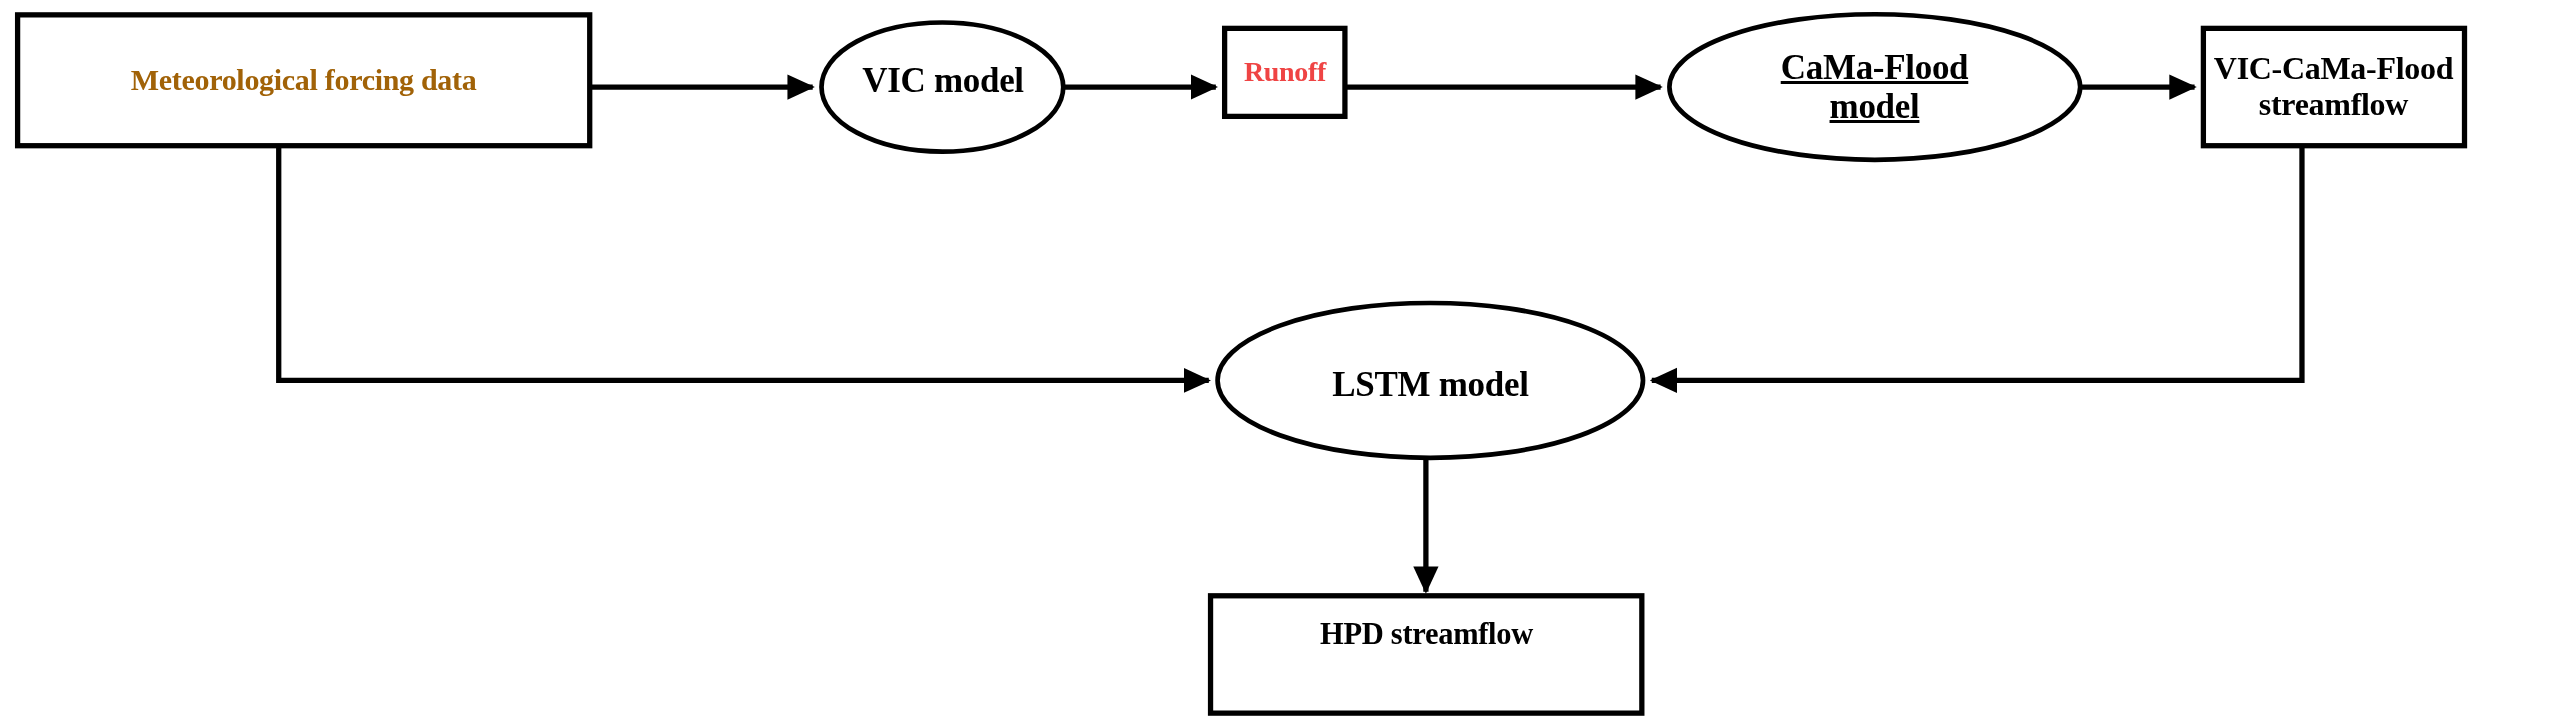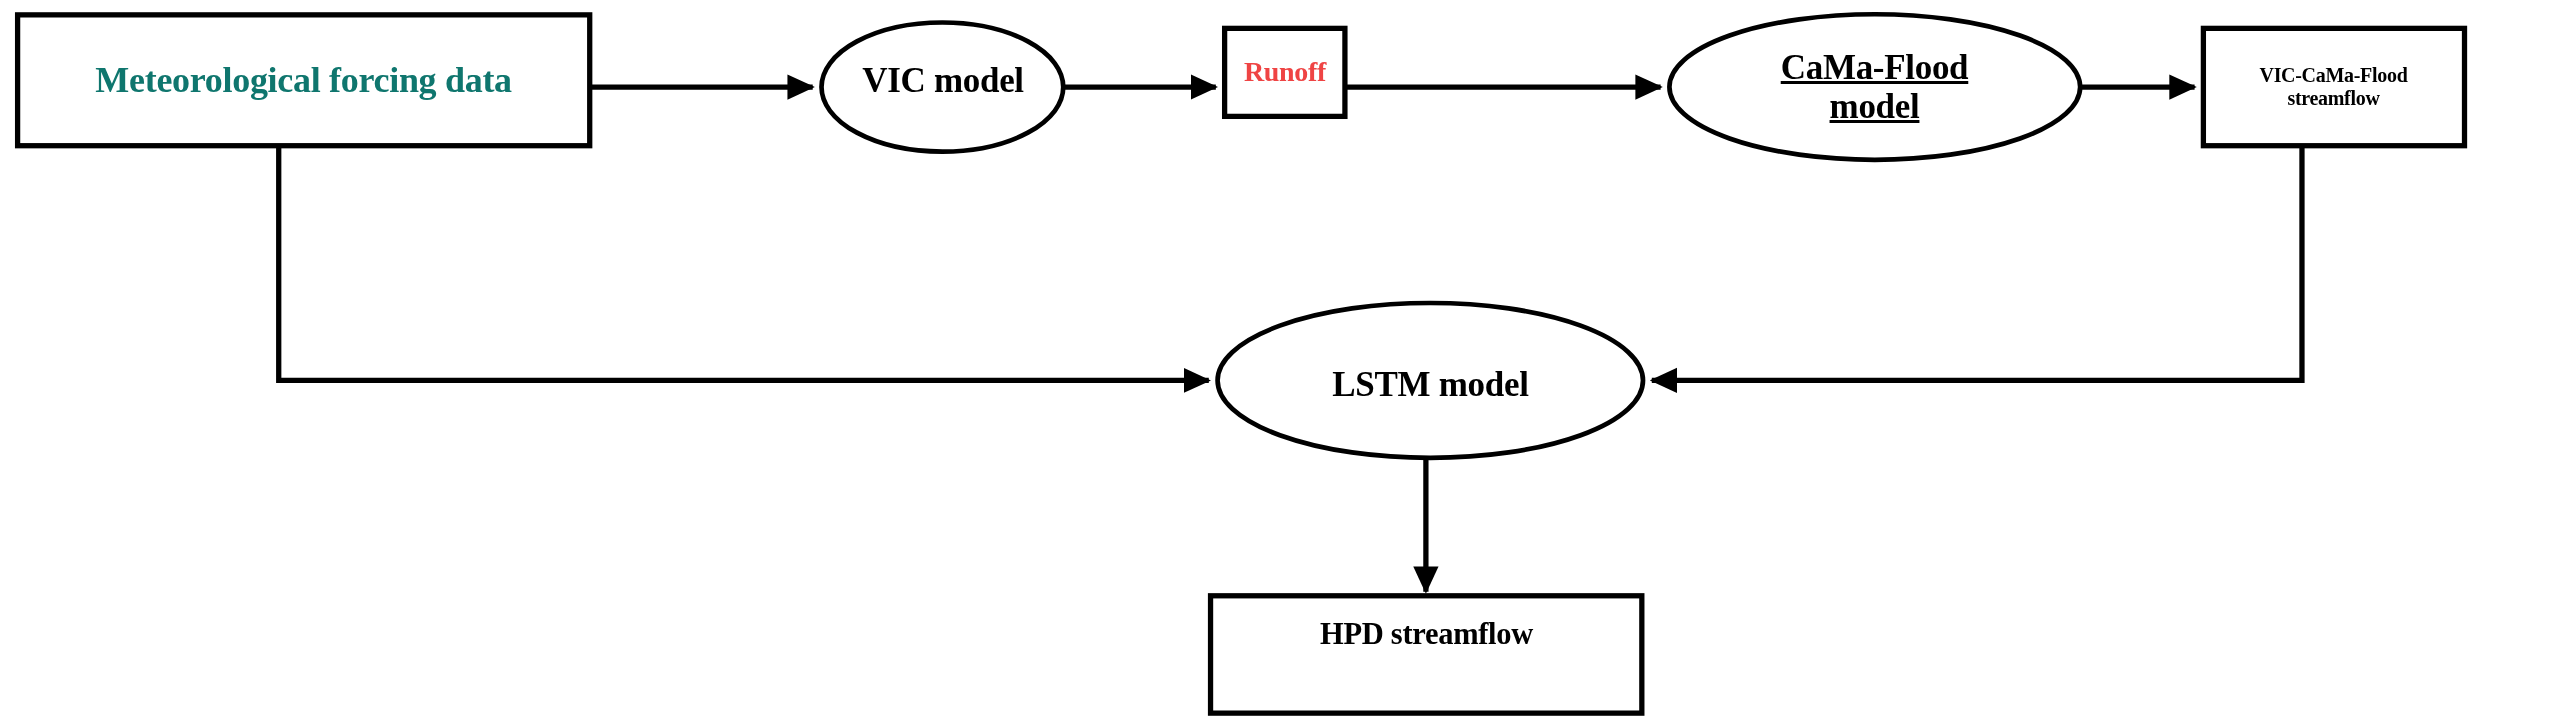--- a/index.html
+++ b/index.html
@@ -76,25 +76,25 @@
         <ellipse cx="1606" cy="148" rx="206" ry="110" class="node-shape ellipse-shape" stroke="#000000"></ellipse>
         <rect x="2087" y="48" width="205" height="150" class="node-shape box-shape" stroke="#000000"></rect>
         <ellipse cx="3195" cy="148" rx="350" ry="124" class="node-shape ellipse-shape" stroke="#000000"></ellipse>
         <rect x="3755" y="48" width="445" height="200" class="node-shape box-shape" stroke="#000000"></rect>
         <ellipse cx="2437.5" cy="648" rx="362.5" ry="132" class="node-shape ellipse-shape" stroke="#000000"></ellipse>
         <rect x="2063" y="1015" width="735" height="200" class="node-shape box-shape" stroke="#000000"></rect>
       </g>
   </svg>
 
   <div id="labels-layer">
-      <div class="node-label" style="left: 17.6px; top: 14.7px; width: 572px; height: 131px; font-size: 36px; color: #0f766e;">Meteorological forcing data</div>
+      <div class="node-label" style="left: 17.6px; top: 14.7px; width: 572px; height: 131px; font-size: 30px; color: #a16207;">Meteorological forcing data</div>
       <div class="node-label" style="left: 822px; top: 16px; width: 242px; height: 129px; font-size: 35px; color: rgb(0, 0, 0);">VIC model</div>
       <div class="node-label" style="left: 1225px; top: 28px; width: 120px; height: 88px; font-size: 28px; color: #ef4444;">Runoff</div>
       <div class="node-label" style="left: 1669px; top: 14px; width: 411px; height: 146px; font-size: 35px; color: rgb(0, 0, 0); text-decoration: underline;">CaMa-Flood
 model</div>
-      <div class="node-label" style="left: 2203px; top: 28px; width: 261px; height: 117px; font-size: 20px; color: rgb(0, 0, 0);">VIC-CaMa-Flood
+      <div class="node-label" style="left: 2203px; top: 28px; width: 261px; height: 117px; font-size: 32px; color: rgb(0, 0, 0);">VIC-CaMa-Flood
 streamflow</div>
       <div class="node-label" style="left: 1218px; top: 307px; width: 425px; height: 155px; font-size: 35px; color: rgb(0, 0, 0);">LSTM model</div>
       <div class="node-label" style="left: 1211px; top: 576px; width: 431px; height: 117px; font-size: 30.5px; color: rgb(0, 0, 0);">HPD streamflow</div>
     </div>
 
 </div>
 
 
 </body></html>

